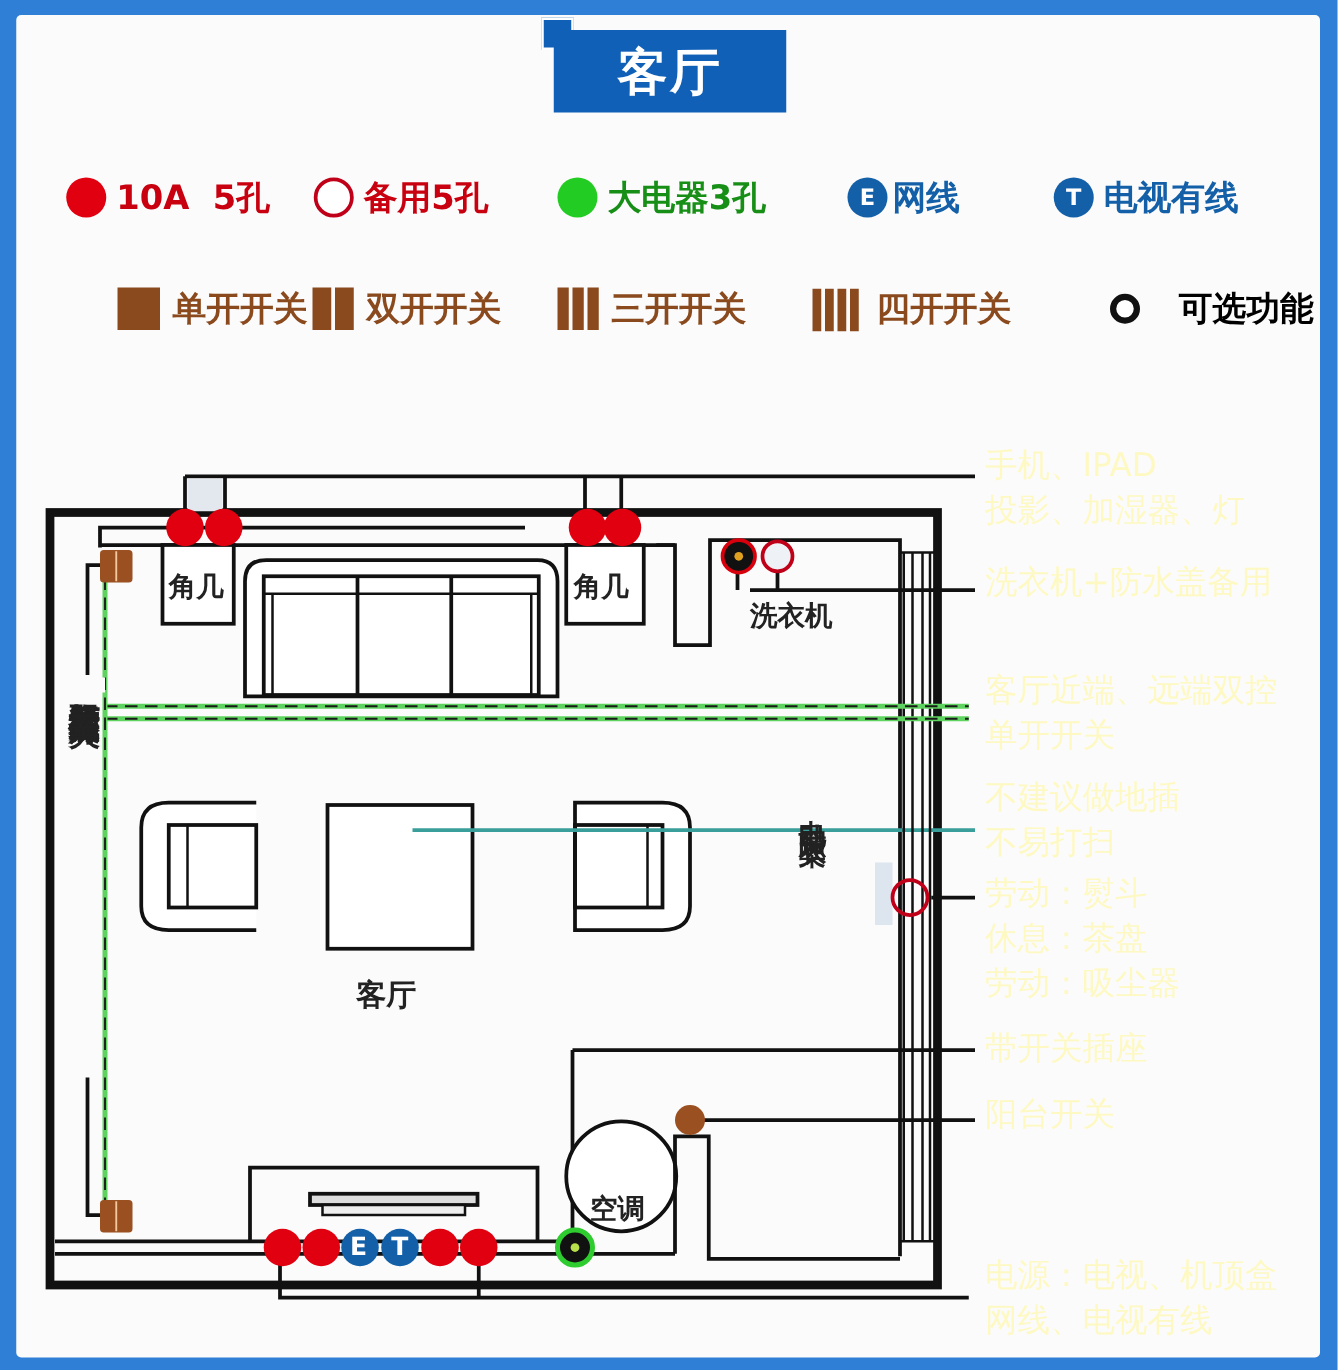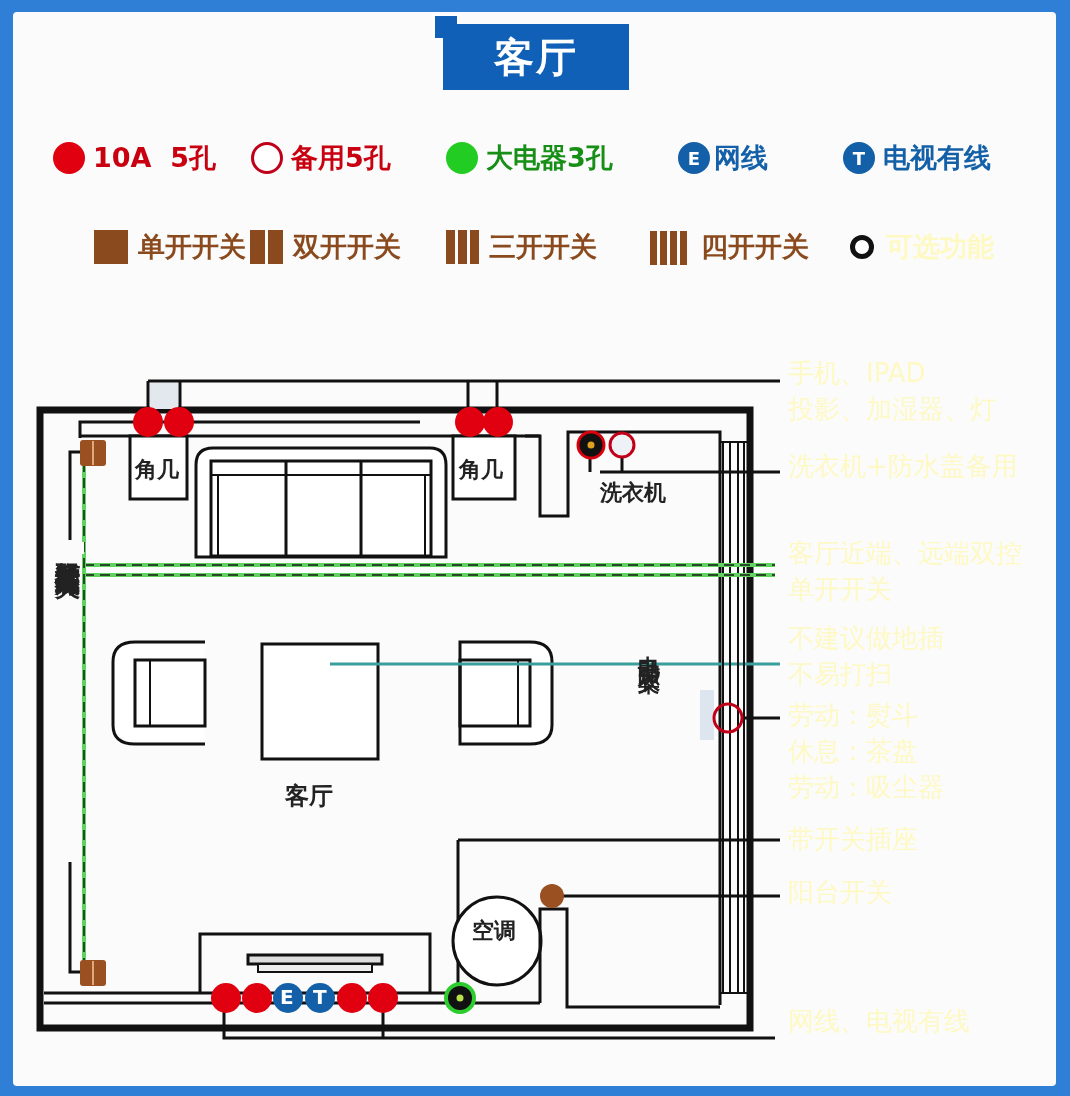--- a/index.html
+++ b/index.html
@@ -70,21 +70,21 @@
 </div>
 <div class="legend" style="left:650px;top:229px;color:#8a4a1e;align-items:flex-end;">
   <div class="sw">
       <i style="width:7px"></i>
       <i style="width:7px"></i>
       <i style="width:7px"></i>
       <i style="width:7px"></i>
     </div>
   <span style="margin-left:4px">四开开关</span>
 </div>
-<div class="legend" style="left:850px;top:229px;color:#fef9c3;">
+<div class="legend" style="left:888px;top:229px;color:#000000;gap:19px;">
   <div class="dot" style="width:24px;height:24px;border:5px solid #111;background:#fff;margin-right:12px;"></div>
   <span>可选功能</span>
 </div>
 
 <svg width="1070" height="1096">
 
   <rect x="40" y="410" width="710" height="618" fill="none" stroke="#111" stroke-width="7"></rect>
 
   <polyline points="80,438 80,422 420,422" fill="none" stroke="#111" stroke-width="3"></polyline>
   <line x1="80" y1="436" x2="540" y2="436" stroke="#111" stroke-width="3"></line>
@@ -189,21 +189,21 @@
 </svg>
 
 <div class="lbl" style="left:280px;top:985px;color:#fff;font-size:20px;">E</div>
 <div class="lbl" style="left:313px;top:985px;color:#fff;font-size:20px;">T</div>
 
 <div class="lbl" style="left:135px;top:455px;font-size:22px;">角几</div>
 <div class="lbl" style="left:459px;top:455px;font-size:22px;">角几</div>
 <div class="lbl" style="left:600px;top:478px;font-size:22px;">洗衣机</div>
 <div class="lbl" style="left:285px;top:780px;font-size:24px;">客厅</div>
 <div class="vtext" style="left:634px;top:638px;font-size:22px;letter-spacing:4px;">电动晾衣架</div>
-<div class="lbl" style="left:472px;top:916px;font-size:22px;">空调</div>
+<div class="lbl" style="left:472px;top:952px;font-size:22px;">空调</div>
 <div class="vtext" style="left:51px;top:542px;">廊灯双控开关或装饰灯开关</div>
 
 <div class="note" style="left:788px;top:355px;">
   <div>手机、IPAD</div>
   <div>投影、加湿器、灯</div>
 </div>
 <div class="note" style="left:788px;top:448px;">
   <div>洗衣机+防水盖备用</div>
 </div>
 <div class="note" style="left:788px;top:535px;">
@@ -219,14 +219,15 @@
   <div>休息：茶盘</div>
   <div>劳动：吸尘器</div>
 </div>
 <div class="note" style="left:788px;top:821px;">
   <div>带开关插座</div>
 </div>
 <div class="note" style="left:788px;top:874px;">
   <div>阳台开关</div>
 </div>
 <div class="note" style="left:788px;top:1003px;">
+  <div>电源：电视、机顶盒</div>
   <div>网线、电视有线</div>
 </div>
 
 </body></html>

